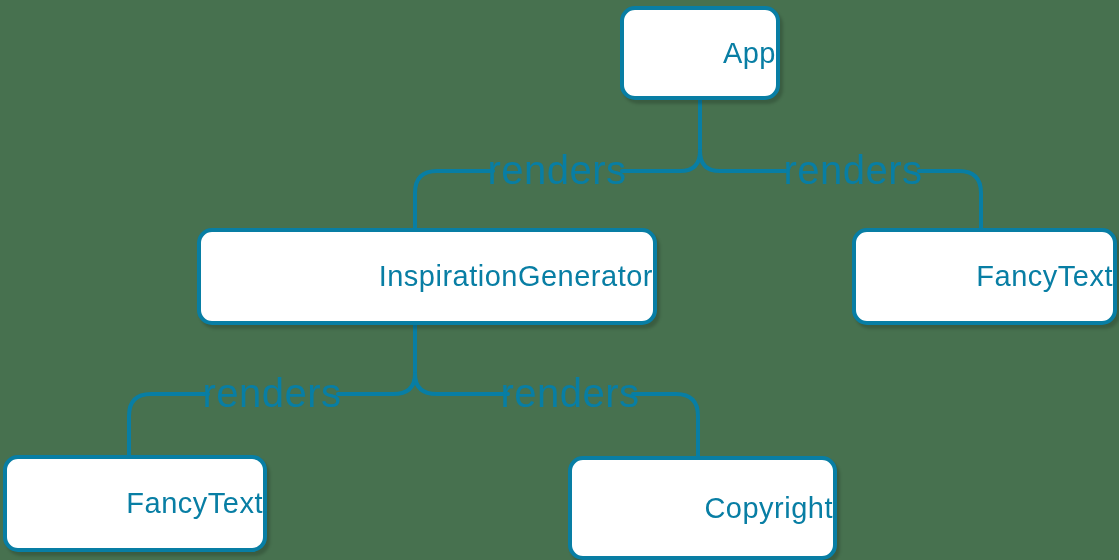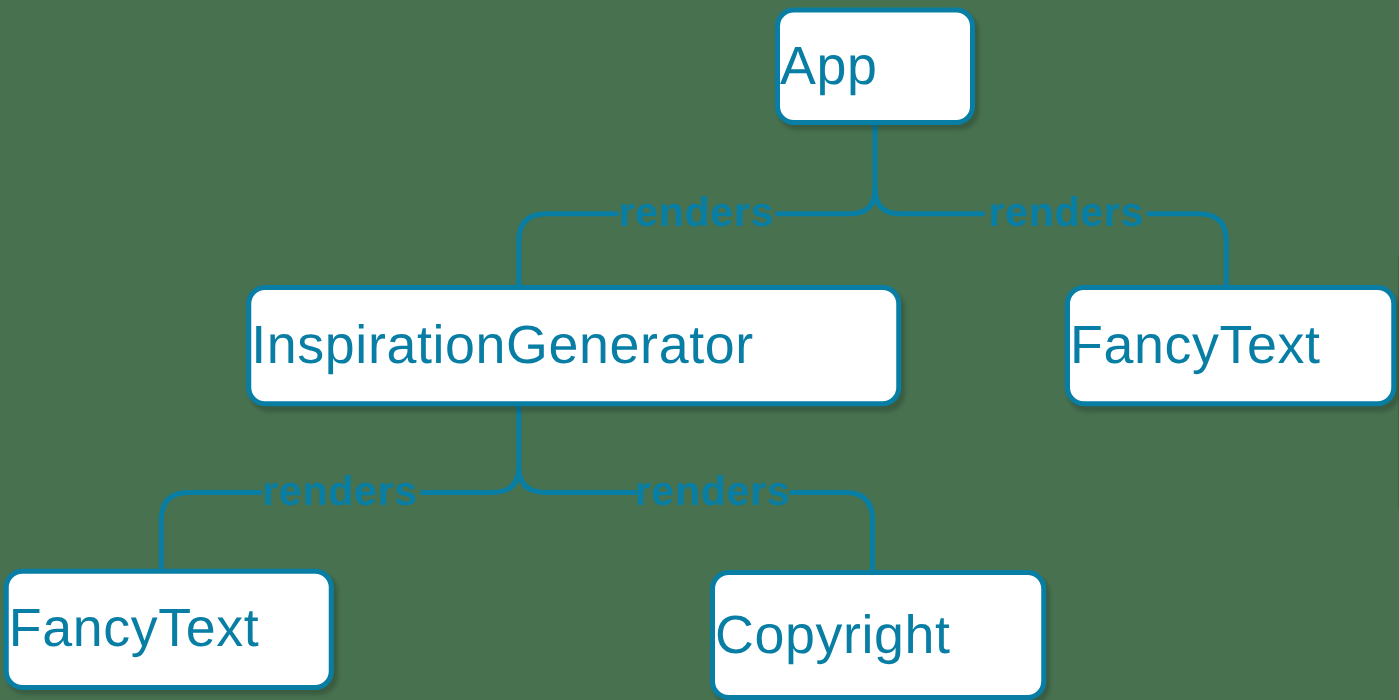--- a/index.html
+++ b/index.html
@@ -31,39 +31,39 @@
     stroke-width: 4;
     stroke-linecap: round;
   }
   .node {
     position: absolute;
     background: var(--node-fill);
     border: 4px solid var(--accent);
     border-radius: 15px;
     display: flex;
     align-items: center;
-    justify-content: flex-start;
+    justify-content: flex-end;
     color: var(--accent);
-    font-size: 43px;
+    font-size: 29px;
     font-weight: 500;
     letter-spacing: 0.5px;
     box-shadow: 3px 4px 3px rgba(0,0,0,0.18);
     white-space: nowrap;
   }
   .node-app        { left: 620px; top: 6px;   width: 160px; height: 94px; }
-  .node-ig         { left: 197px; top: 228px; width: 524px; height: 97px; }
+  .node-ig         { left: 197px; top: 228px; width: 460px; height: 97px; }
   .node-ft-top     { left: 852px; top: 228px; width: 265px; height: 97px; }
   .node-ft-bottom  { left: 3px;   top: 455px; width: 264px; height: 97px; }
   .node-copyright  { left: 568px; top: 456px; width: 269px; height: 104px; }
   .edge-label {
     position: absolute;
     transform: translate(-50%, -50%);
     color: var(--accent);
-    font-size: 33px;
-    font-weight: 700;
+    font-size: 40px;
+    font-weight: 400;
     letter-spacing: 0.5px;
     white-space: nowrap;
     text-align: center;
   }
   .edge-label-1 { left: 557px; top: 170px; }
   .edge-label-2 { left: 853px; top: 170px; }
   .edge-label-3 { left: 272px; top: 393px; }
   .edge-label-4 { left: 570px; top: 393px; }
 </style>
 </head>

